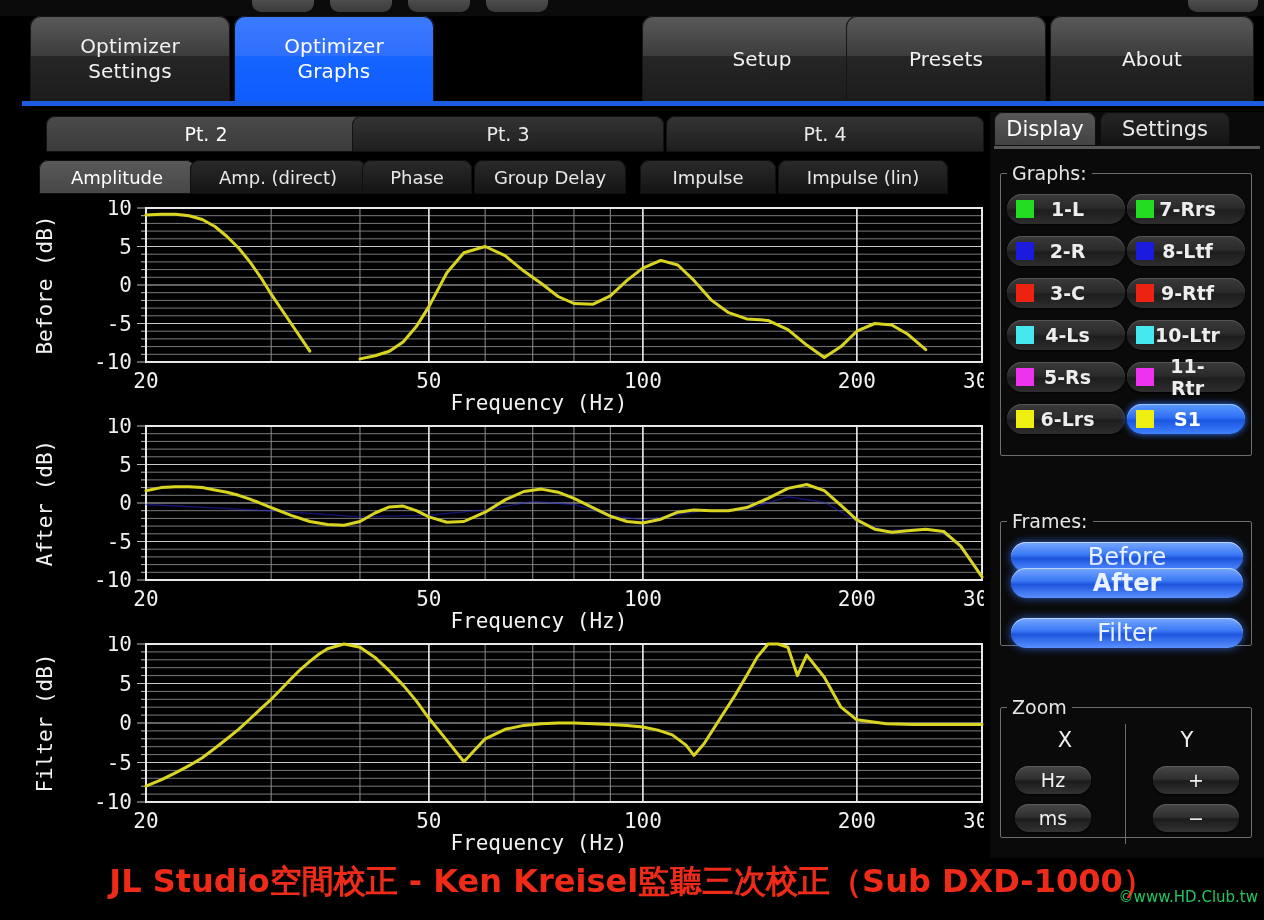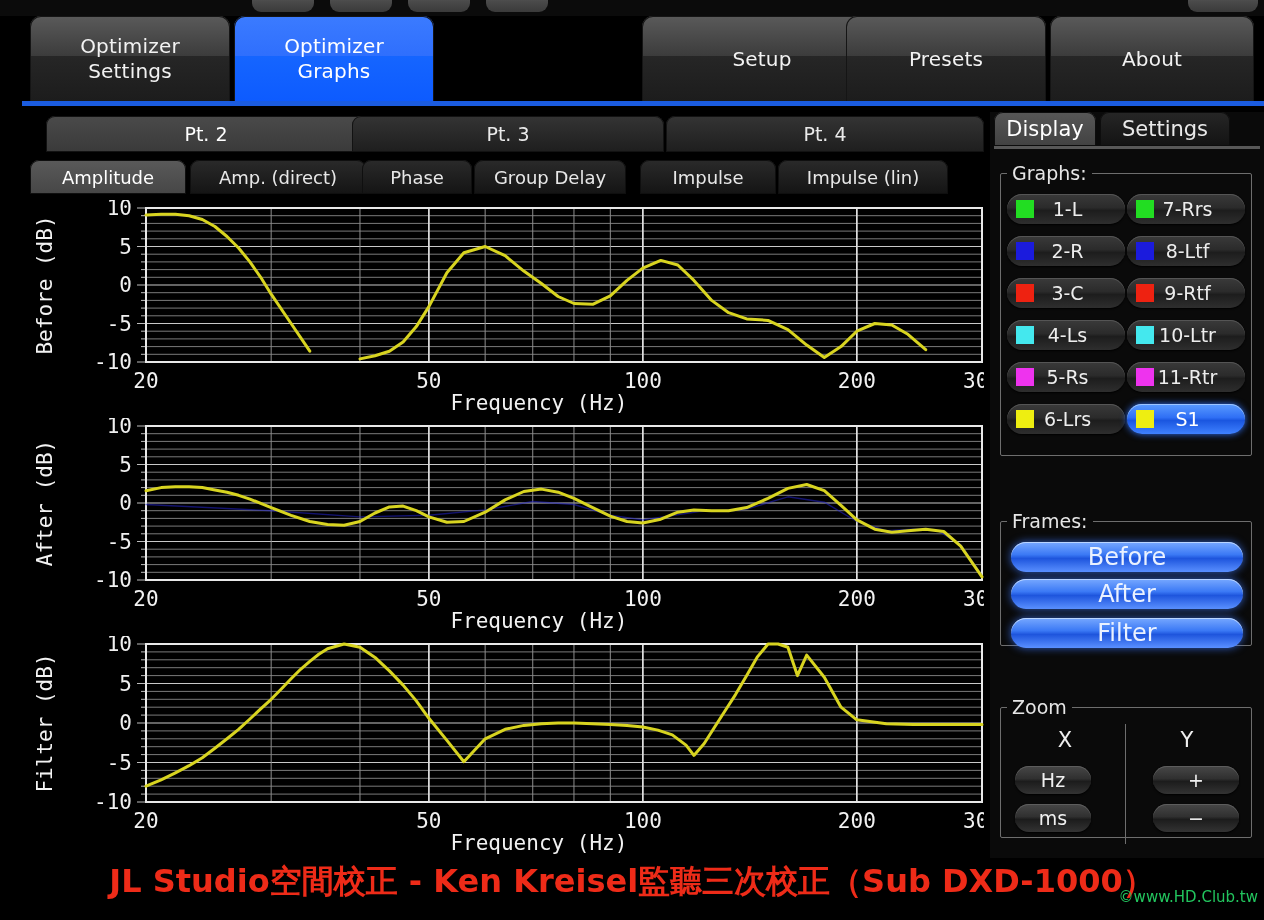--- a/index.html
+++ b/index.html
@@ -96,21 +96,21 @@
 
   .gbtn {
     position: absolute; height: 30px; width: 118px;
     border-radius: 15px;
     background: linear-gradient(#3a3a3a 0%, #2b2b2b 45%, #1d1d1d 55%, #2e2e2e 100%);
     box-shadow: inset 0 1px 0 #555, 0 1px 2px #000;
     display: flex; align-items: center;
     color: #ededed; font-size: 19px;
   }
   .gbtn .sw { width: 18px; height: 18px; margin-left: 9px; flex: 0 0 auto; }
-  .gbtn .lbl { flex: 1 1 auto; text-align: center; padding-right: 24px; }
+  .gbtn .lbl { flex: 1 1 auto; text-align: center; padding-right: 24px; font-weight: bold; }
   .gbtn.sel {
     background: linear-gradient(#5a9bff 0%, #2f6ff5 45%, #1a56e0 55%, #3f81ff 100%);
     box-shadow: inset 0 1px 0 #9cc4ff, 0 0 7px #2f6ff5;
     color: #fff;
   }
 
   .fbtn {
     position: absolute; left: 10px; width: 232px; height: 30px;
     border-radius: 15px;
     background: linear-gradient(#77a8ff 0%, #3b79f5 42%, #1e55dd 55%, #5a90ff 100%);
@@ -188,21 +188,21 @@
       </div>
       <div class="pttab" style="left:322px;width:312px;">
         <span>Pt. 3</span>
       </div>
       <div class="pttab" style="left:636px;width:318px;">
         <span>Pt. 4</span>
       </div>
     </div>
 
     <div class="subrow">
-      <div class="subtab active" style="left:0px;width:156px;">
+      <div class="subtab active" style="left:9px;width:156px;">
         <span>Amplitude</span>
       </div>
       <div class="subtab" style="left:160px;width:176px;">
         <span>Amp. (direct)</span>
       </div>
       <div class="subtab" style="left:332px;width:110px;">
         <span>Phase</span>
       </div>
       <div class="subtab" style="left:444px;width:152px;">
         <span>Group Delay</span>
@@ -506,21 +506,21 @@
         <span class="sw" style="background:#eeee11;"></span>
         <span class="lbl">S1</span>
       </div>
     </fieldset>
 
     <fieldset class="grp" style="left:10px;top:398px;width:252px;height:136px;">
       <legend>Frames:</legend>
       <div class="fbtn" style="top:10px;">
         <span>Before</span>
       </div>
-      <div class="fbtn" style="top:47px;">
+      <div class="fbtn" style="top:36px;font-weight:bold;">
         <span>After</span>
       </div>
       <div class="fbtn" style="top:86px;">
         <span>Filter</span>
       </div>
     </fieldset>
 
     <fieldset class="grp" style="left:10px;top:584px;width:252px;height:142px;">
       <legend>Zoom</legend>
       <div class="zdiv" style="left:124px;top:6px;height:120px;"></div>

